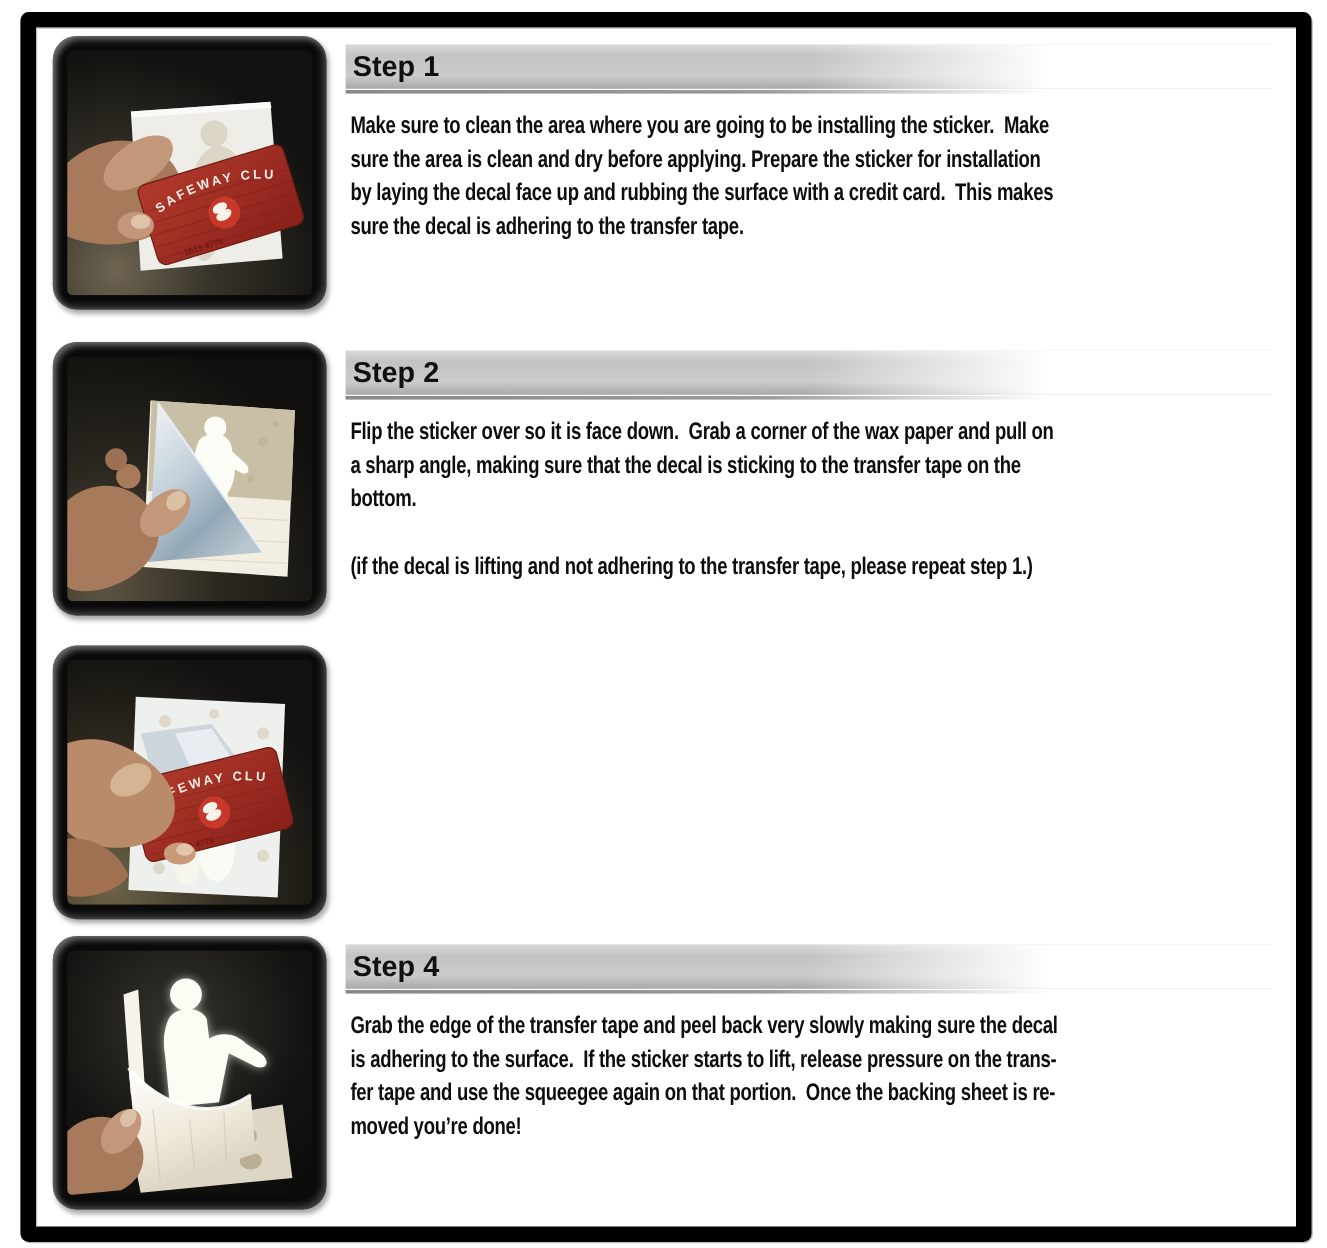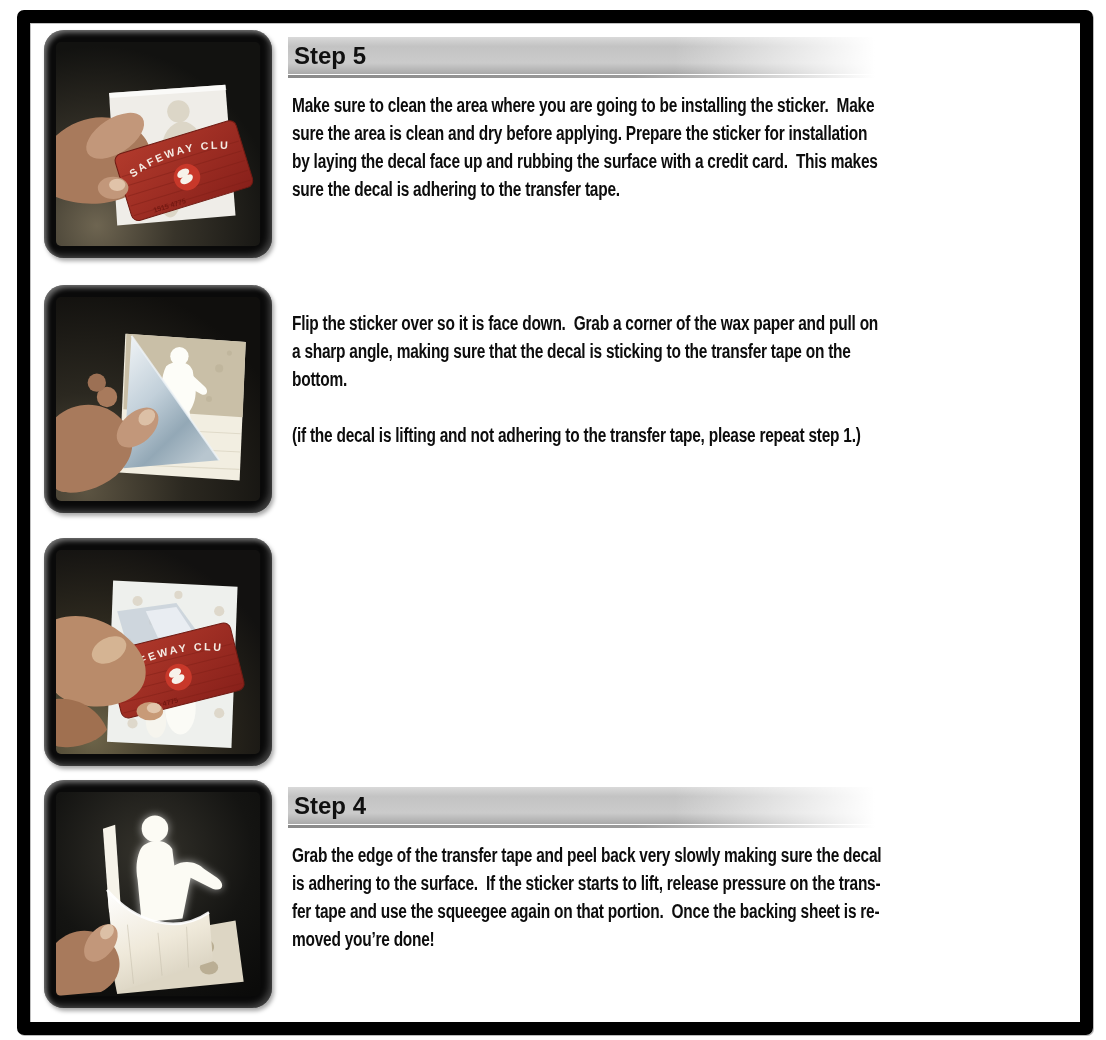--- a/index.html
+++ b/index.html
@@ -87,21 +87,21 @@
         <circle cx="1" cy="5" r="13" fill="#c8382a"></circle>
         <path d="M-4,-3 C4,-6 8,0 2,3 C9,2 8,10 0,11 C-7,12 -9,6 -3,4 C-9,5 -9,-1 -4,-3 Z" fill="#f7f2ea"></path>
         <text x="-40" y="29" font-size="7" font-weight="bold" fill="#701710" opacity=".9">1515 4775</text>
       </g>
       <ellipse cx="56" cy="143" rx="15" ry="11" fill="#c2977a"></ellipse>
       <ellipse cx="60" cy="140" rx="8" ry="6" fill="#e0c3a9"></ellipse>
     </svg>
   </div>
   <div class="content">
     <div class="step-bar">
-      <div class="step-title">Step 5</div>
+      <div class="step-title">Step 1</div>
     </div>
     <div class="step-body">Make sure to clean the area where you are going to be installing the sticker.  Make
 sure the area is clean and dry before applying. Prepare the sticker for installation
 by laying the decal face up and rubbing the surface with a credit card.  This makes
 sure the decal is adhering to the transfer tape.</div>
   </div>
 </section>
 
 <section class="row" style="top:285px">
   <div class="photo-frame">
@@ -142,20 +142,23 @@
           <line x1="64" y1="164" x2="180" y2="169"></line>
       </g>
       <path d="M74,38 L160,160 L66,168 Z" fill="url(#p2peel)"></path>
       <path d="M74,38 L160,160" stroke="#eef3f6" stroke-width="2" opacity=".8" fill="none"></path>
       <path d="M0,118 C18,102 44,102 60,116 C78,131 80,152 64,170 C44,192 8,196 0,188 Z" fill="#a87a5c"></path>
       <ellipse cx="80" cy="128" rx="24" ry="15" transform="rotate(-42 80 128)" fill="#c2977a"></ellipse>
       <ellipse cx="89" cy="118" rx="9" ry="7" transform="rotate(-42 89 118)" fill="#dcc0a6"></ellipse>
     </svg>
   </div>
   <div class="content">
+    <div class="step-bar">
+      <div class="step-title">Step 2</div>
+    </div>
     <div class="step-body">Flip the sticker over so it is face down.  Grab a corner of the wax paper and pull on
 a sharp angle, making sure that the decal is sticking to the transfer tape on the
 bottom.
 
 (if the decal is lifting and not adhering to the transfer tape, please repeat step 1.)</div>
   </div>
 </section>
 
 <section class="row" style="top:538px">
   <div class="photo-frame">

